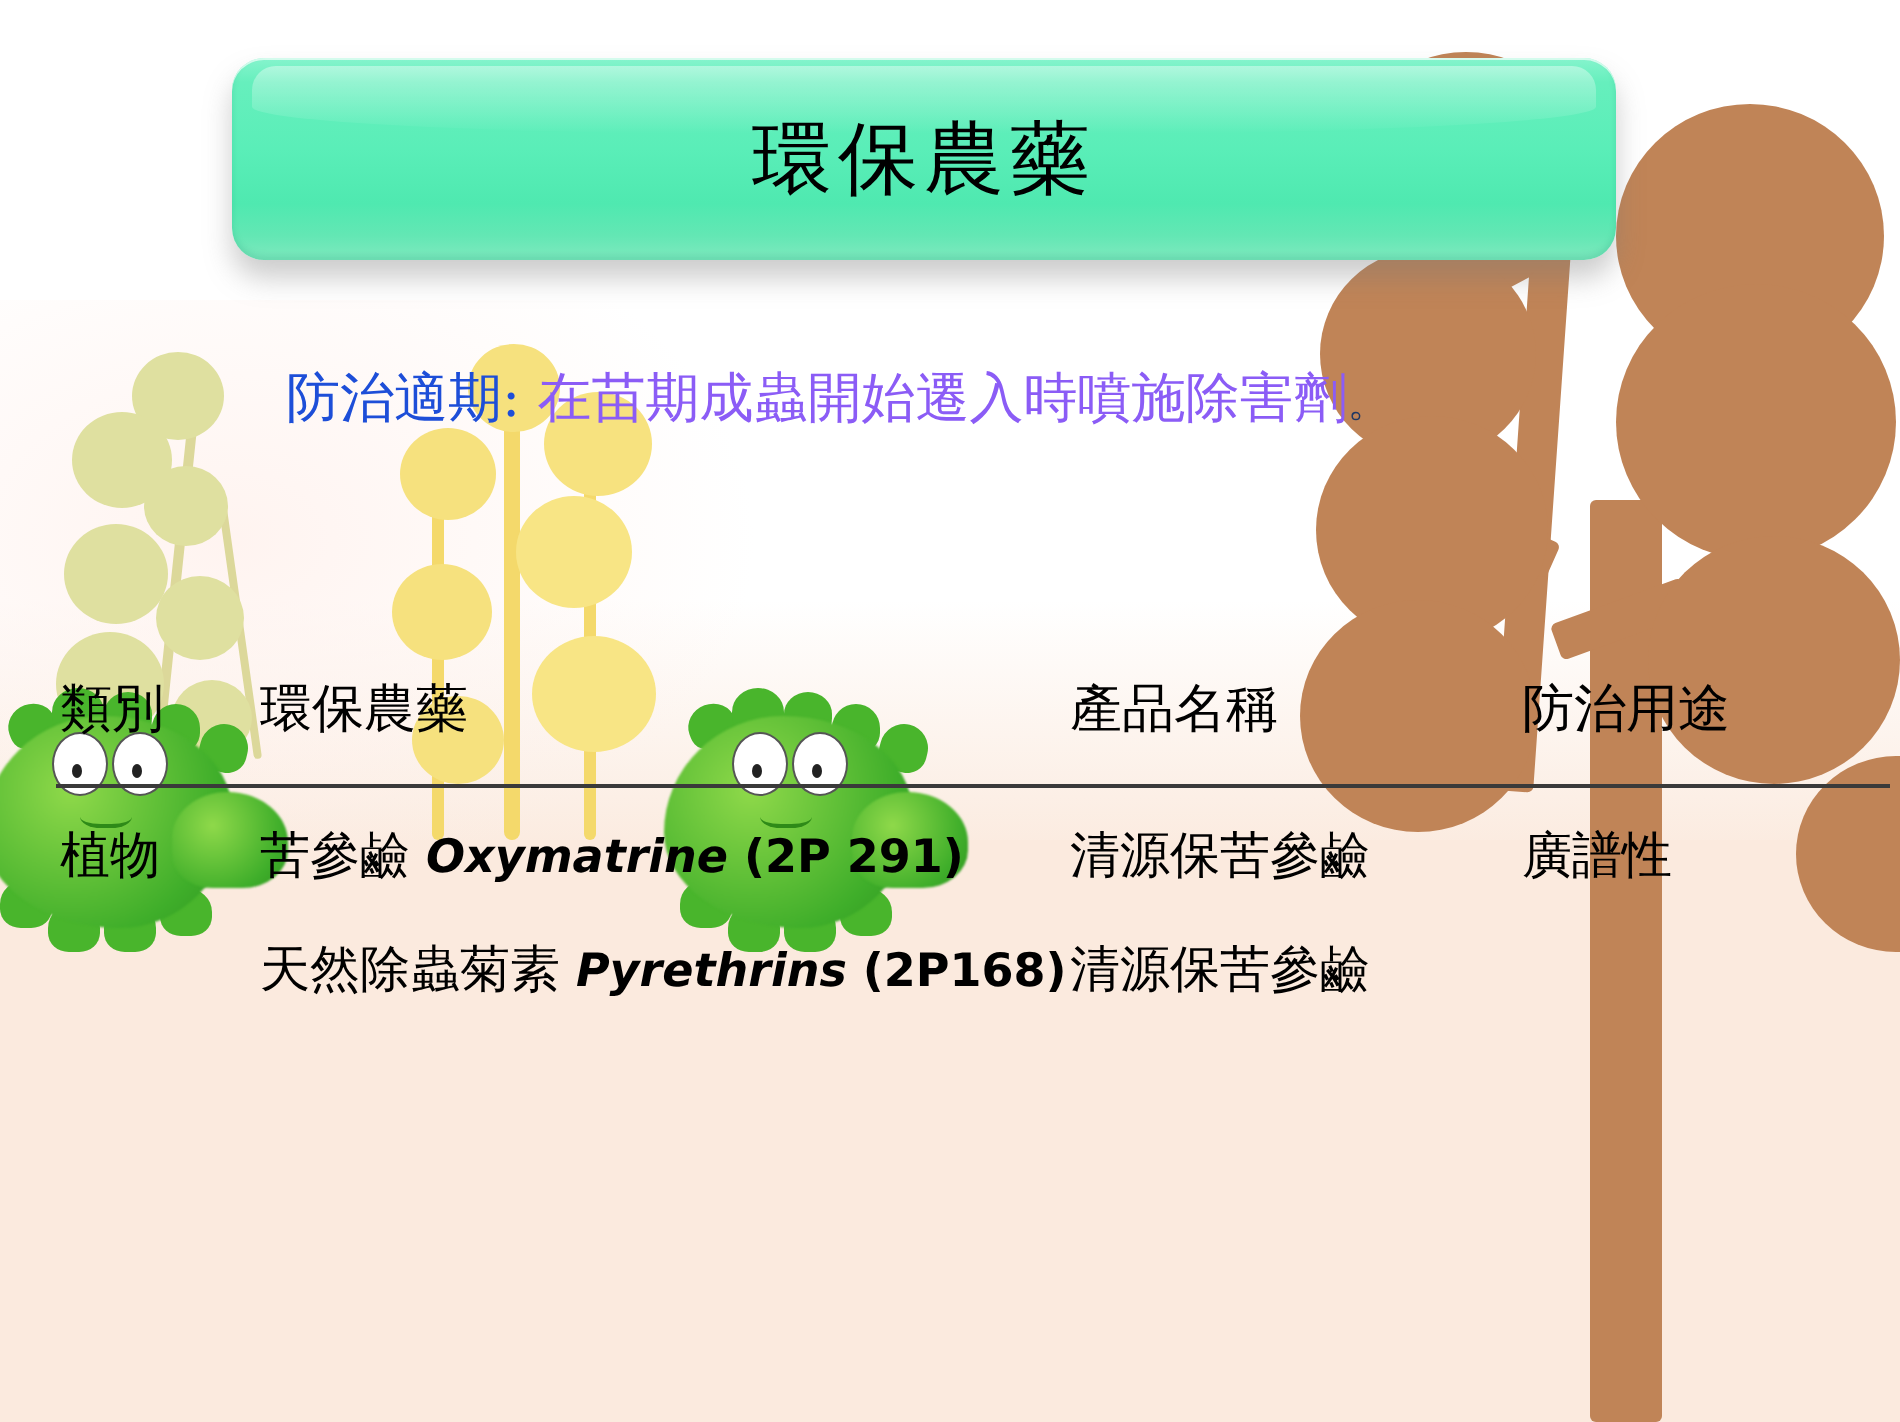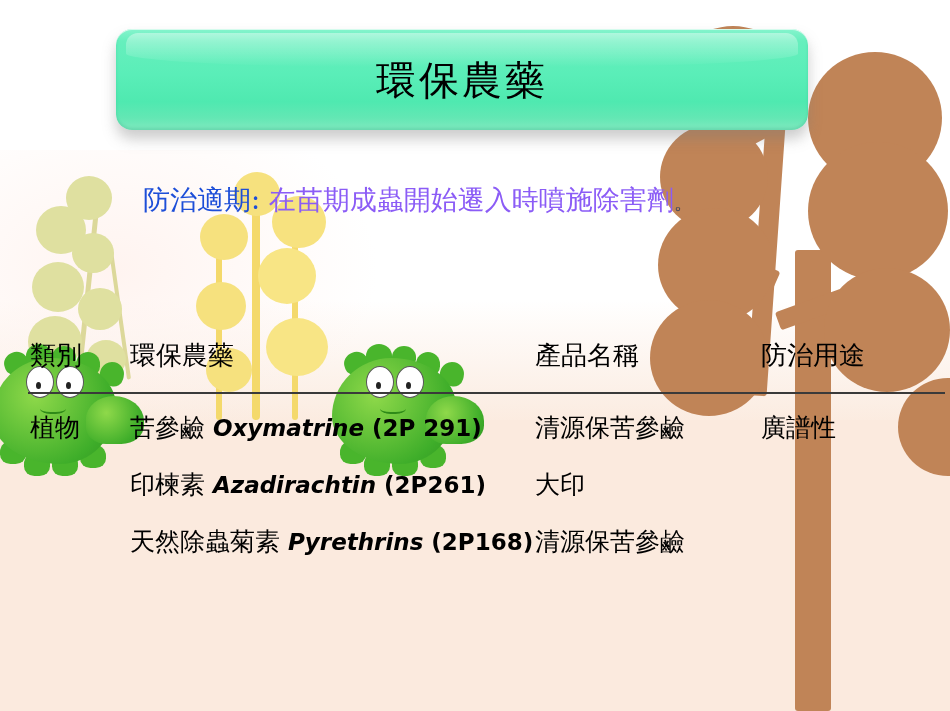--- a/index.html
+++ b/index.html
@@ -331,26 +331,20 @@
     <div style="height:16px"></div>
 
     <div class="trow">
       <span class="cell c1">植物</span>
       <span class="cell c2"><span>苦參鹼</span> <span class="sci">Oxymatrine</span> <span class="code">(2P 291)</span></span>
       <span class="cell c3">清源保苦參鹼</span>
       <span class="cell c4">廣譜性</span>
     </div>
 
 
-    <div class="trow">
-      <span class="cell c1"></span>
-      <span class="cell c2"><span>印楝素</span> <span class="sci">Azadirachtin</span> <span class="code">(2P261)</span></span>
-      <span class="cell c3">大印</span>
-      <span class="cell c4"></span>
-    </div>
 
     <div class="trow">
       <span class="cell c1"></span>
       <span class="cell c2"><span>天然除蟲菊素</span> <span class="sci">Pyrethrins</span> <span class="code">(2P168)</span></span>
       <span class="cell c3">清源保苦參鹼</span>
       <span class="cell c4"></span>
     </div>
 
   </div>
 

